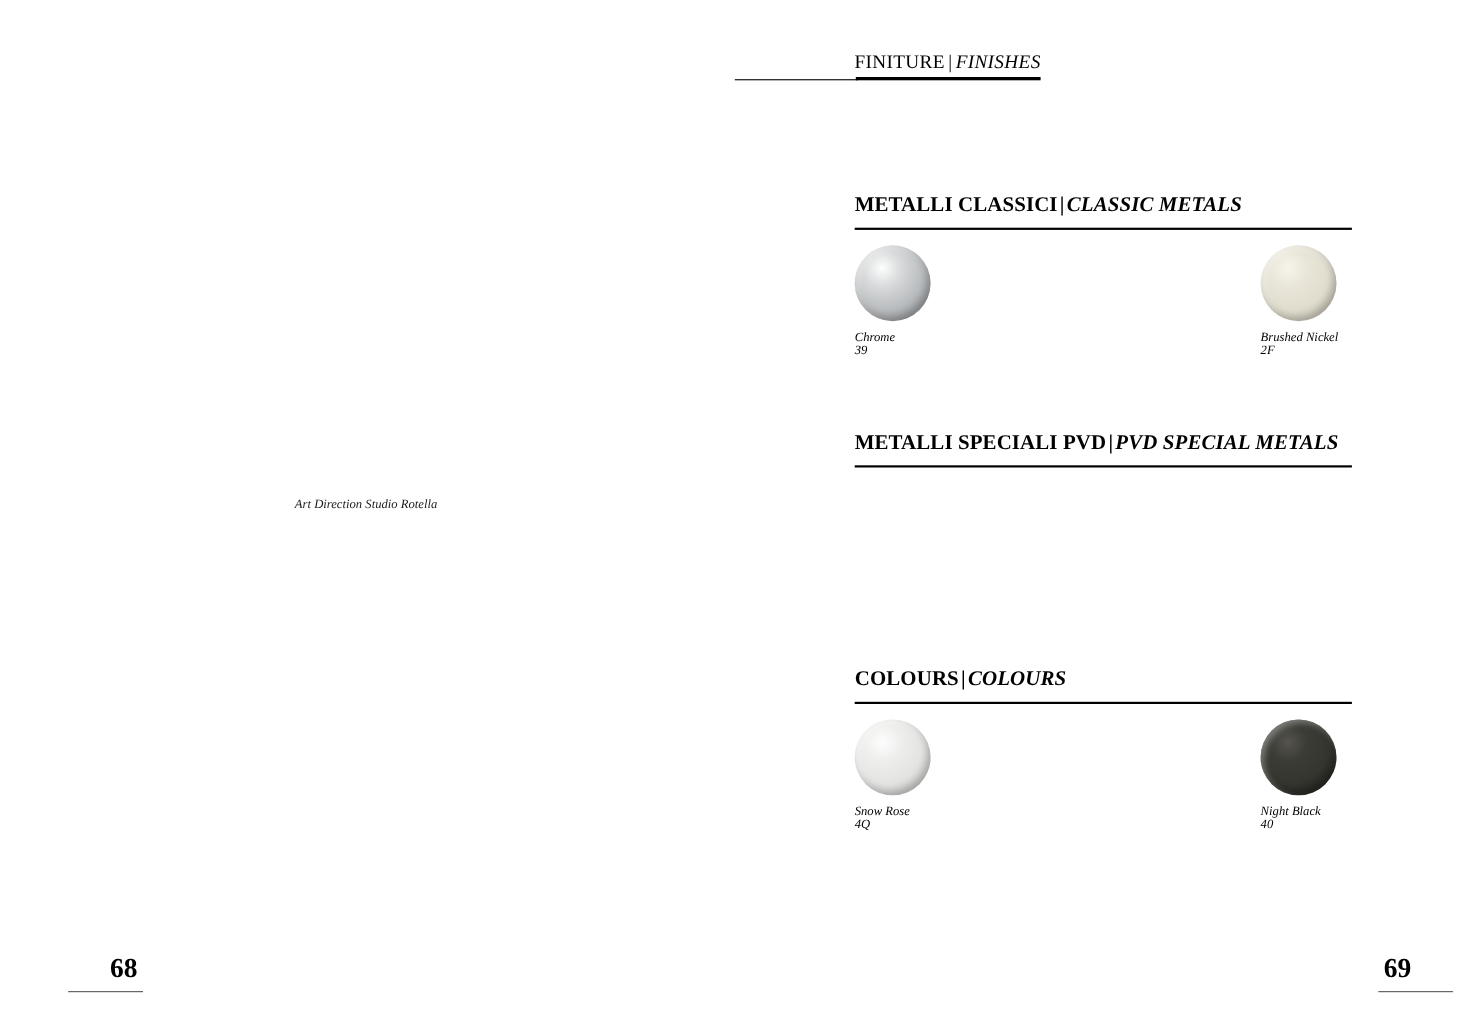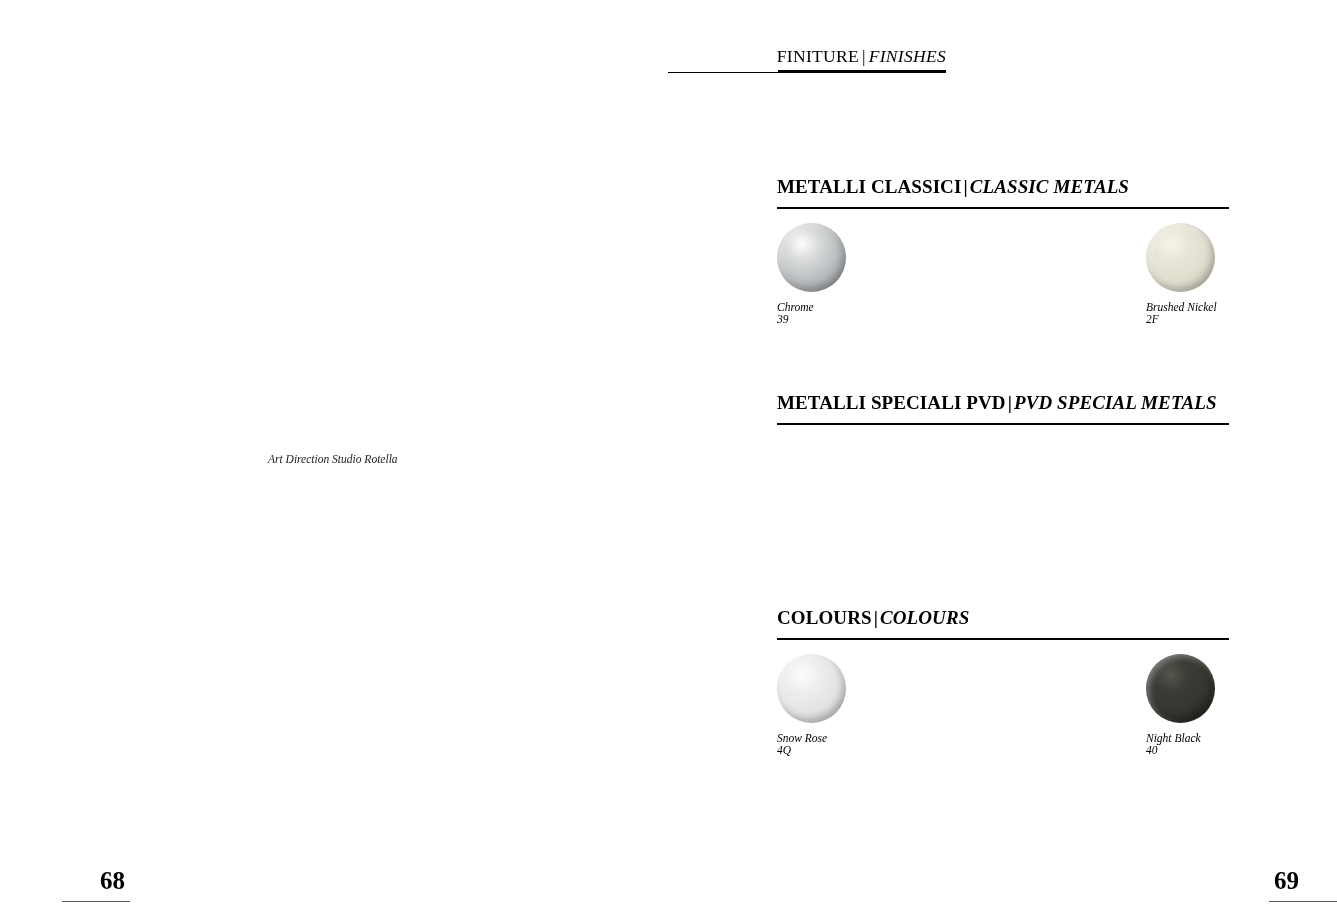--- a/index.html
+++ b/index.html
@@ -130,21 +130,21 @@
   .swatch-name { display: block; }
   .swatch-code { display: block; }
 
   
   .folio {
     position: absolute;
     bottom: 0;
     height: 60px;
   }
   .folio-left { left: 16px; width: 140px; margin-left: 46px; }
-  .folio-right { right: 0; width: 140px; text-decoration: underline; }
+  .folio-right { right: 16px; width: 140px; text-decoration: underline; }
 
   .folio-num {
     position: absolute;
     top: 10px;
     font-size: 25px;
     font-weight: bold;
     line-height: 28px;
   }
   .folio-left .folio-num { left: 38px; }
   .folio-right .folio-num { right: 38px; }

